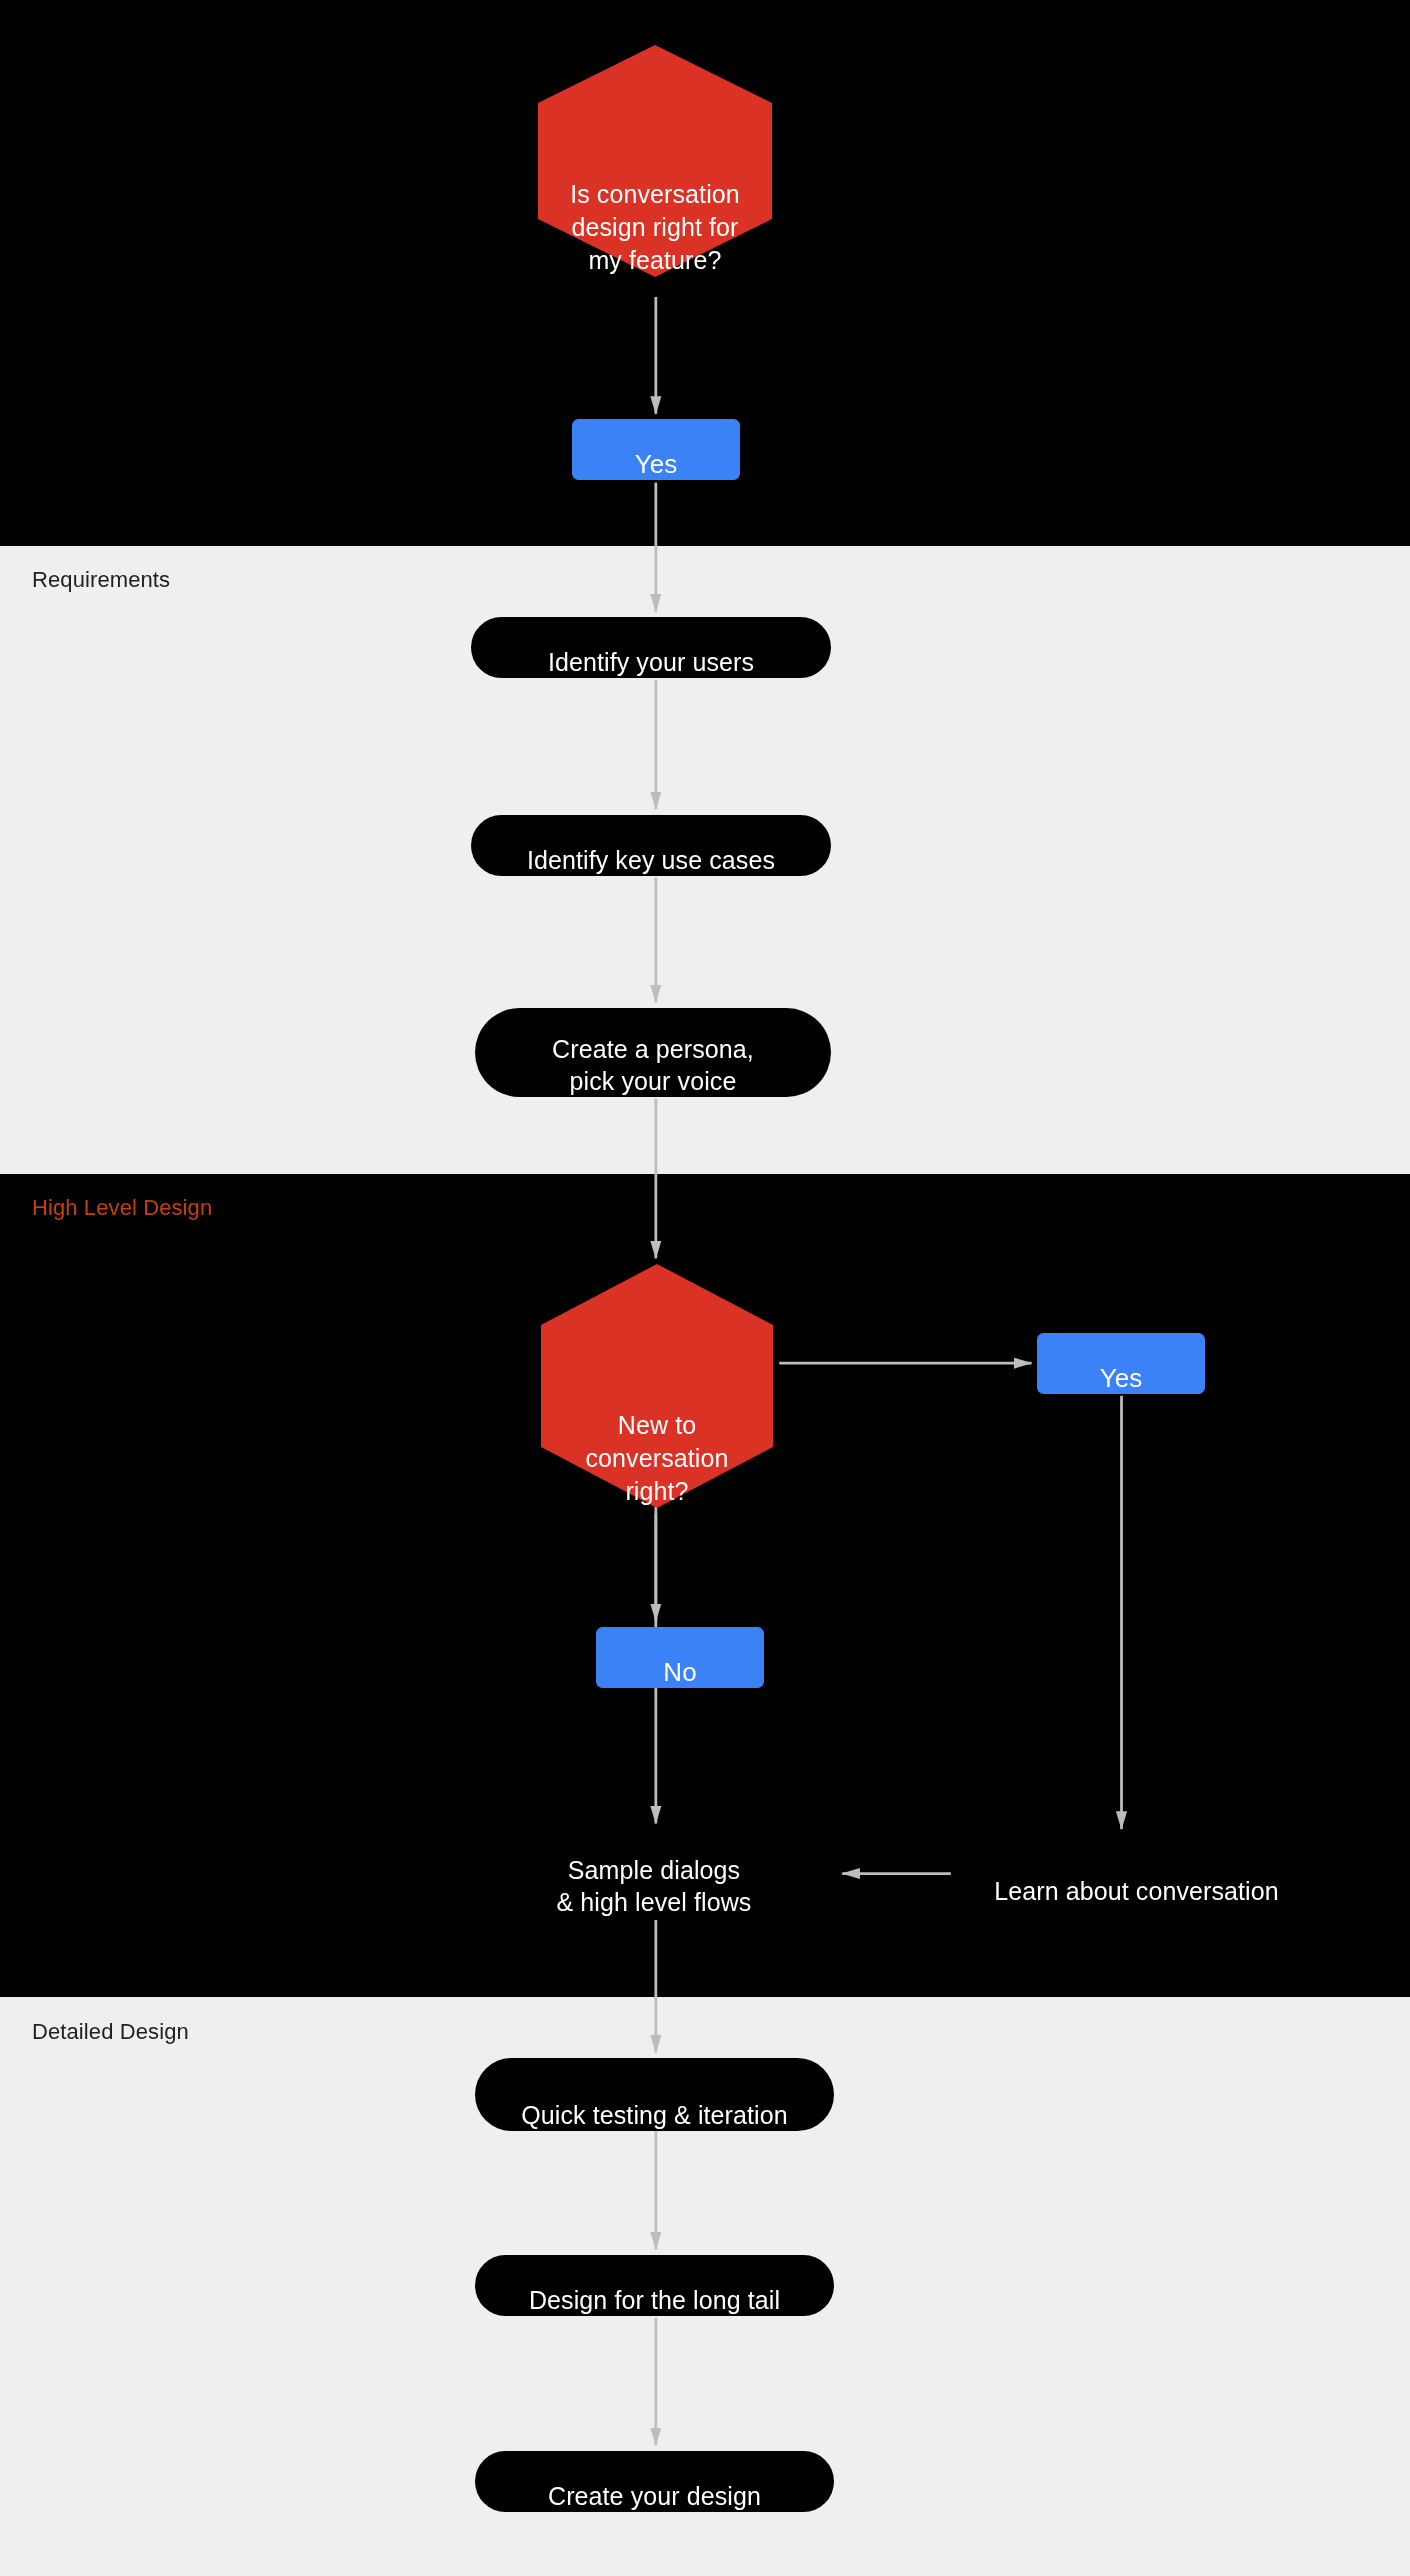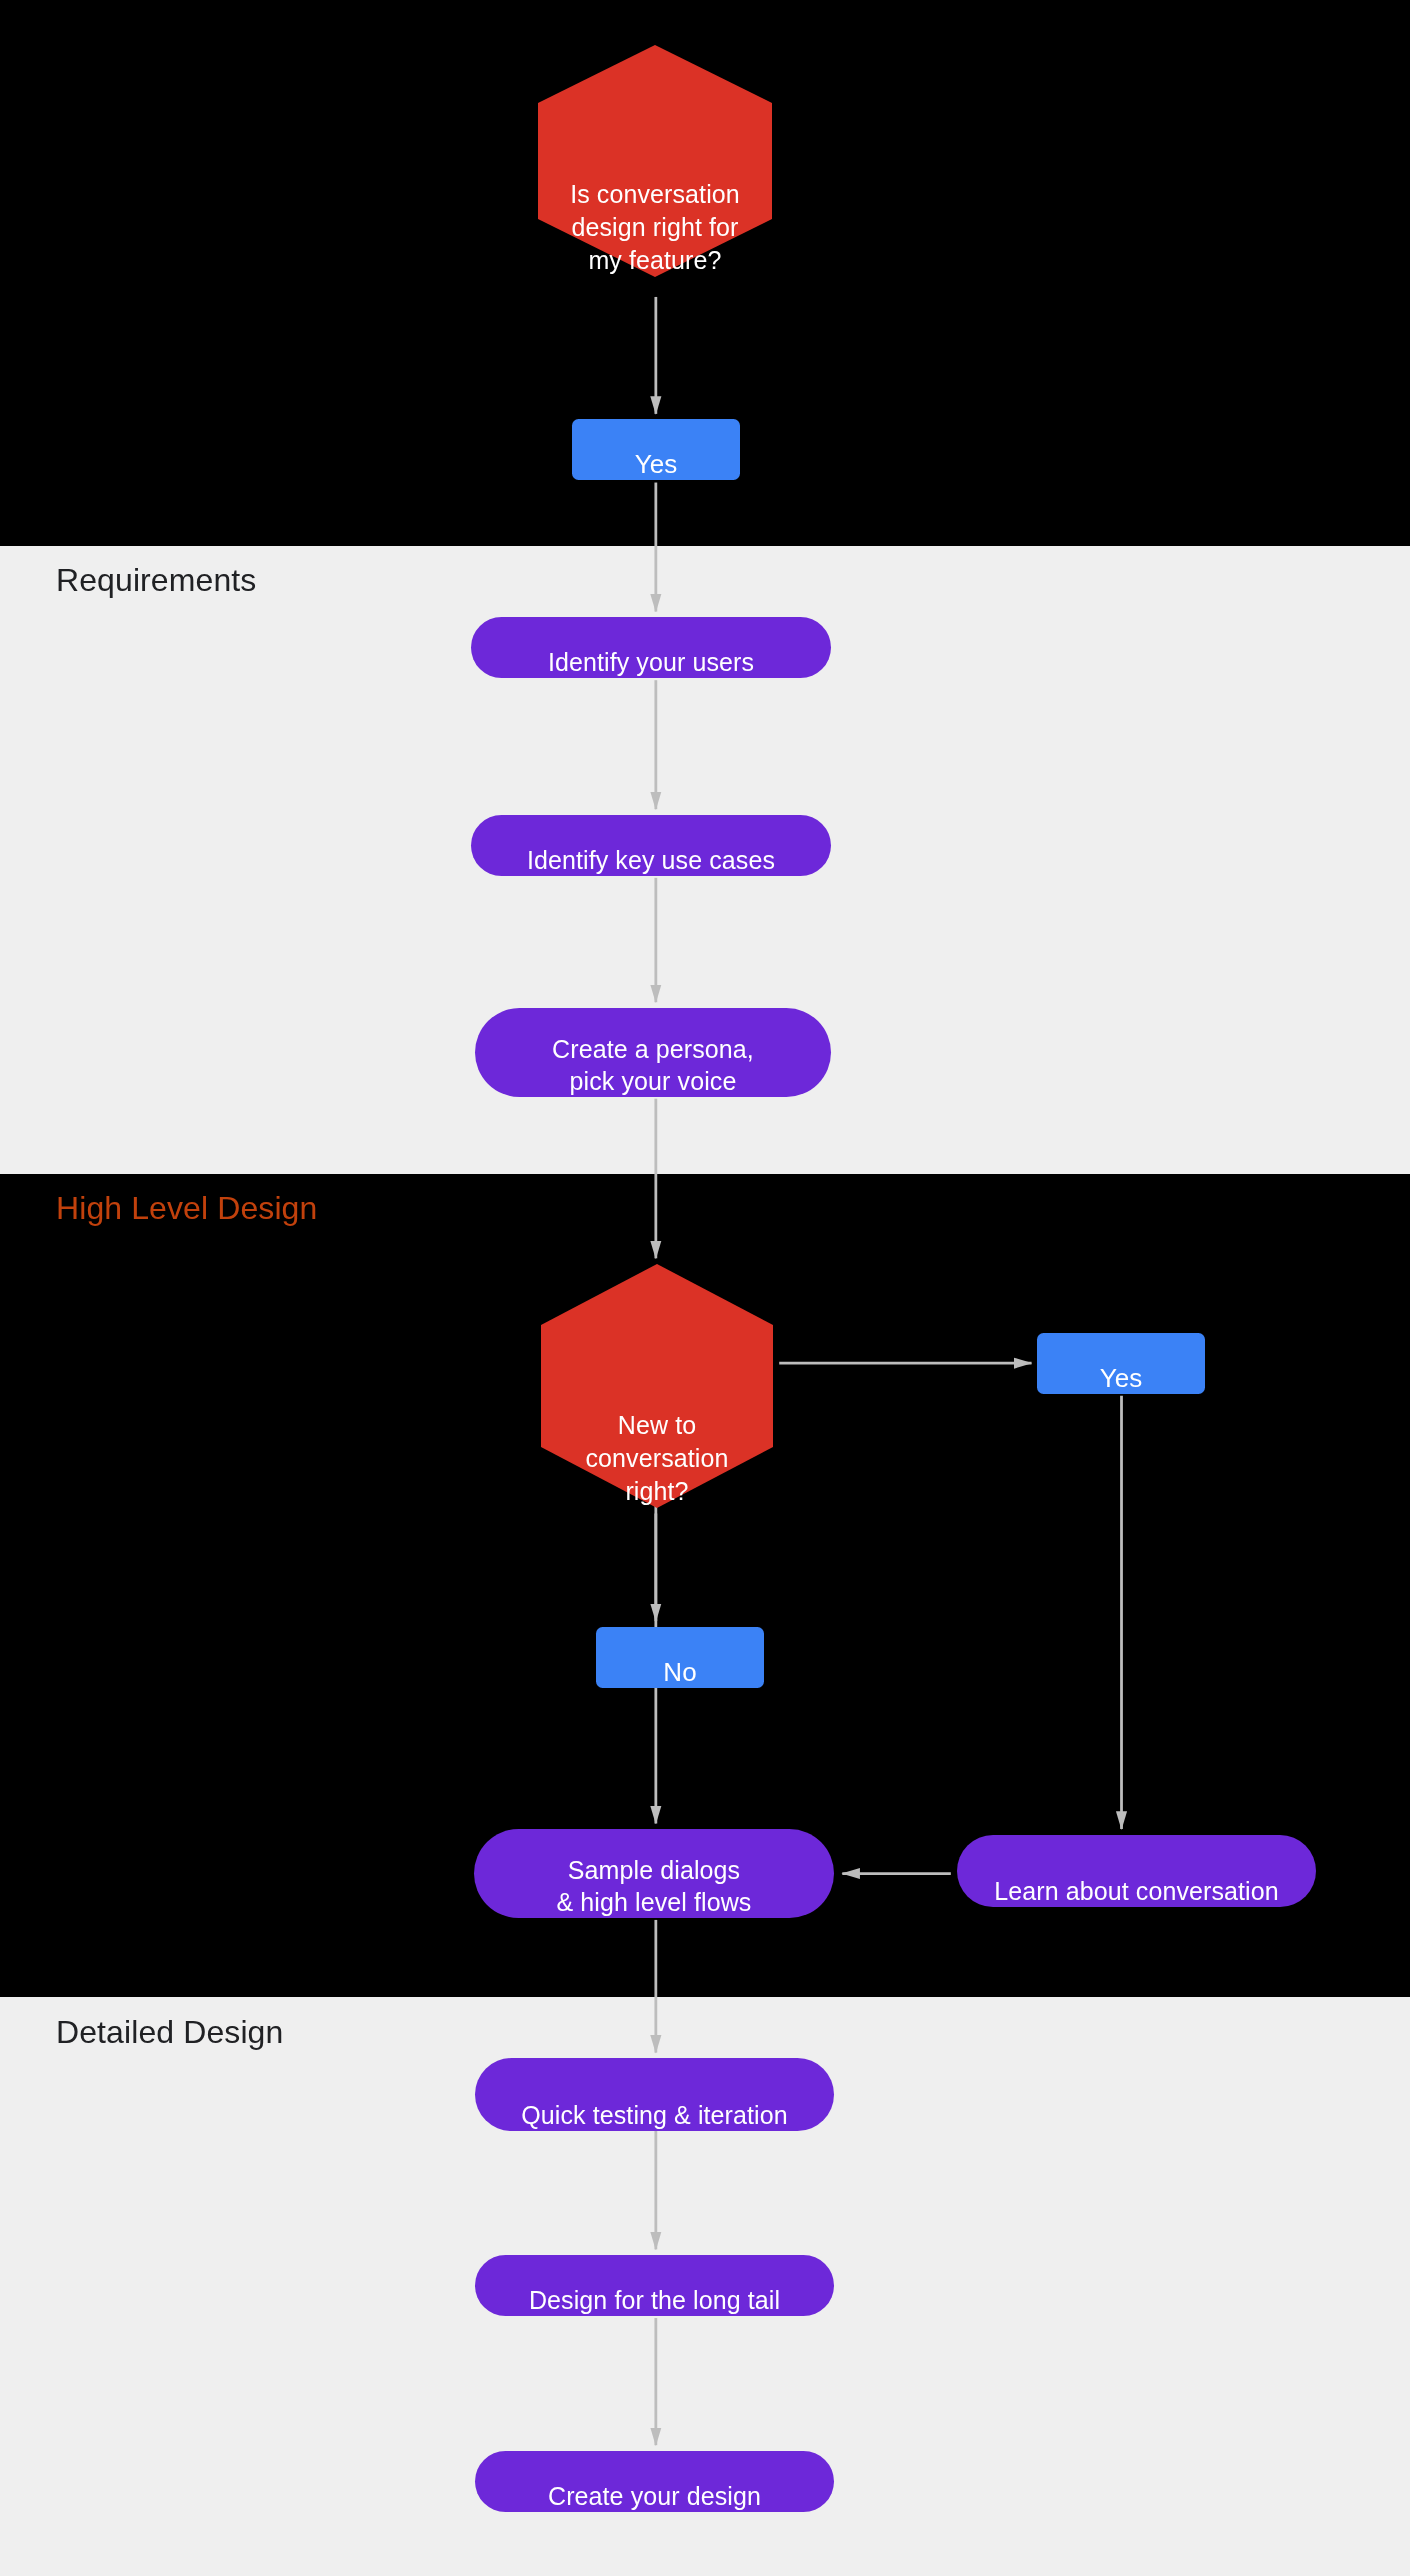--- a/index.html
+++ b/index.html
@@ -26,25 +26,24 @@
     position: absolute;
     left: 0;
     width: 1410px;
   }
   .band-dark  { background: #000000; }
   .band-light { background: #efefef; }
 
   .band-label {
     position: absolute;
     left: 32px;
-    font-size: 32px;
+    font-size: 22px;
     line-height: 32px;
     letter-spacing: 0.1px;
     white-space: nowrap;
-    margin-left: 24px;
   }
   .band-label.on-light { color: #202124; }
   .band-label.on-dark  { color: #c2410c; }
 
   
   #wires {
     position: absolute;
     left: 0;
     top: 0;
     width: 1410px;
@@ -85,21 +84,21 @@
 
   .node-green {
     background: #3b82f6;
     border-radius: 6.5px;
     font-size: 26px;
     line-height: 32px;
     letter-spacing: 0.1px;
   }
 
   .node-blue {
-    background: #6d28d9;
+    background: #000000;
     border-radius: 927px;
     font-size: 25px;
     line-height: 32px;
     letter-spacing: 0.1px;
     padding: 0 22px;
   }
 </style>
 </head>
 <body>
 

